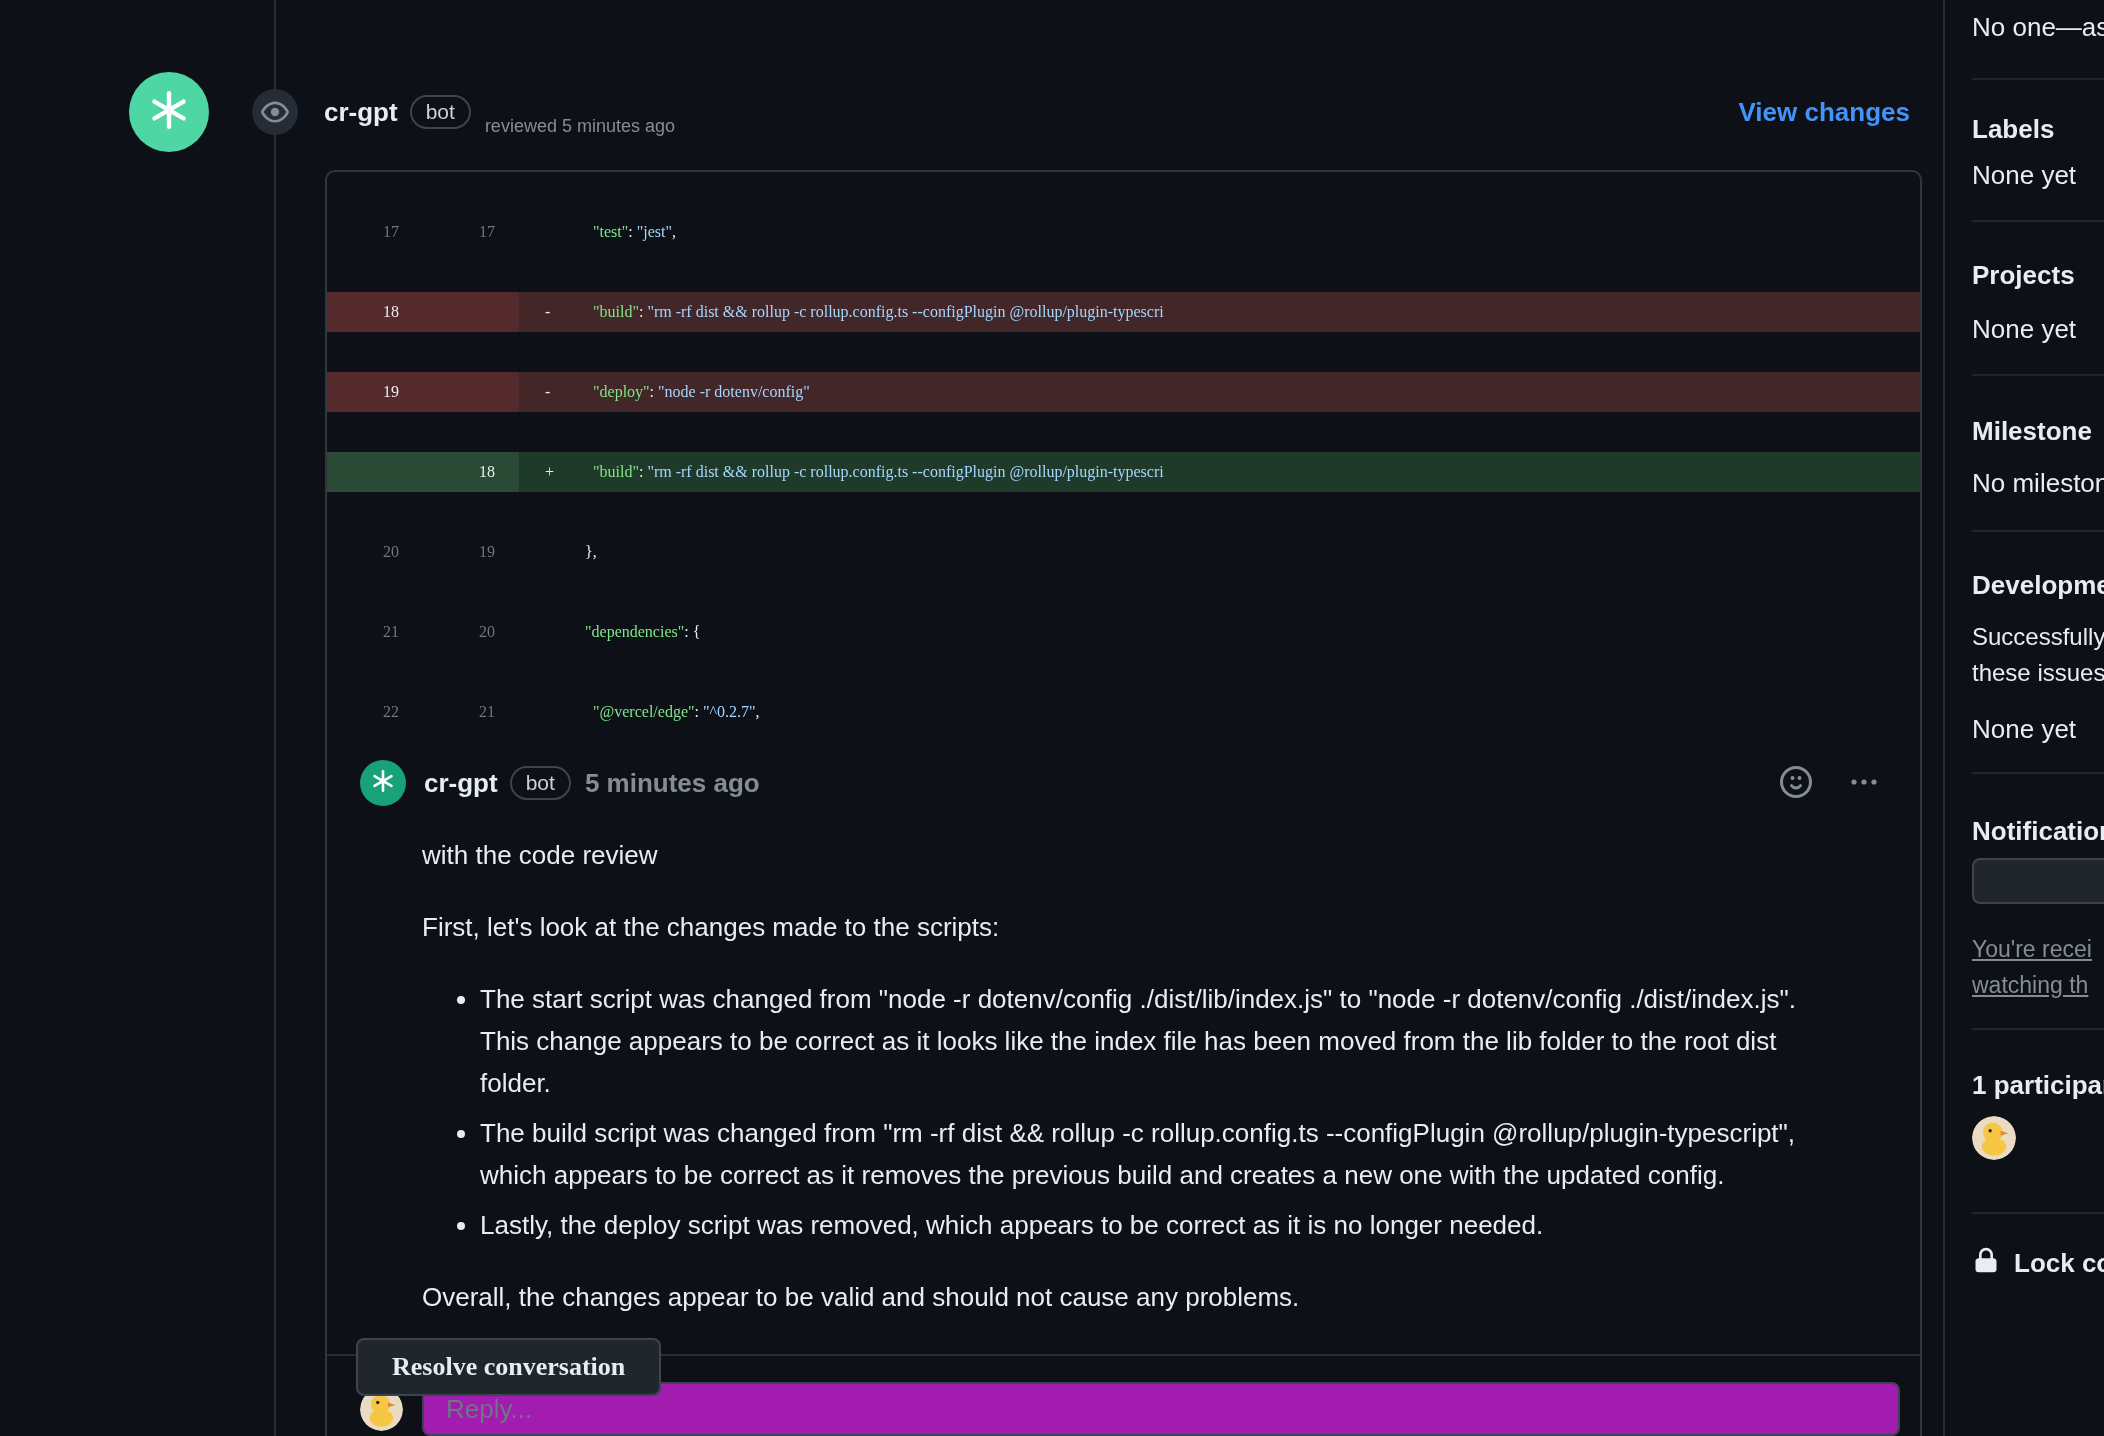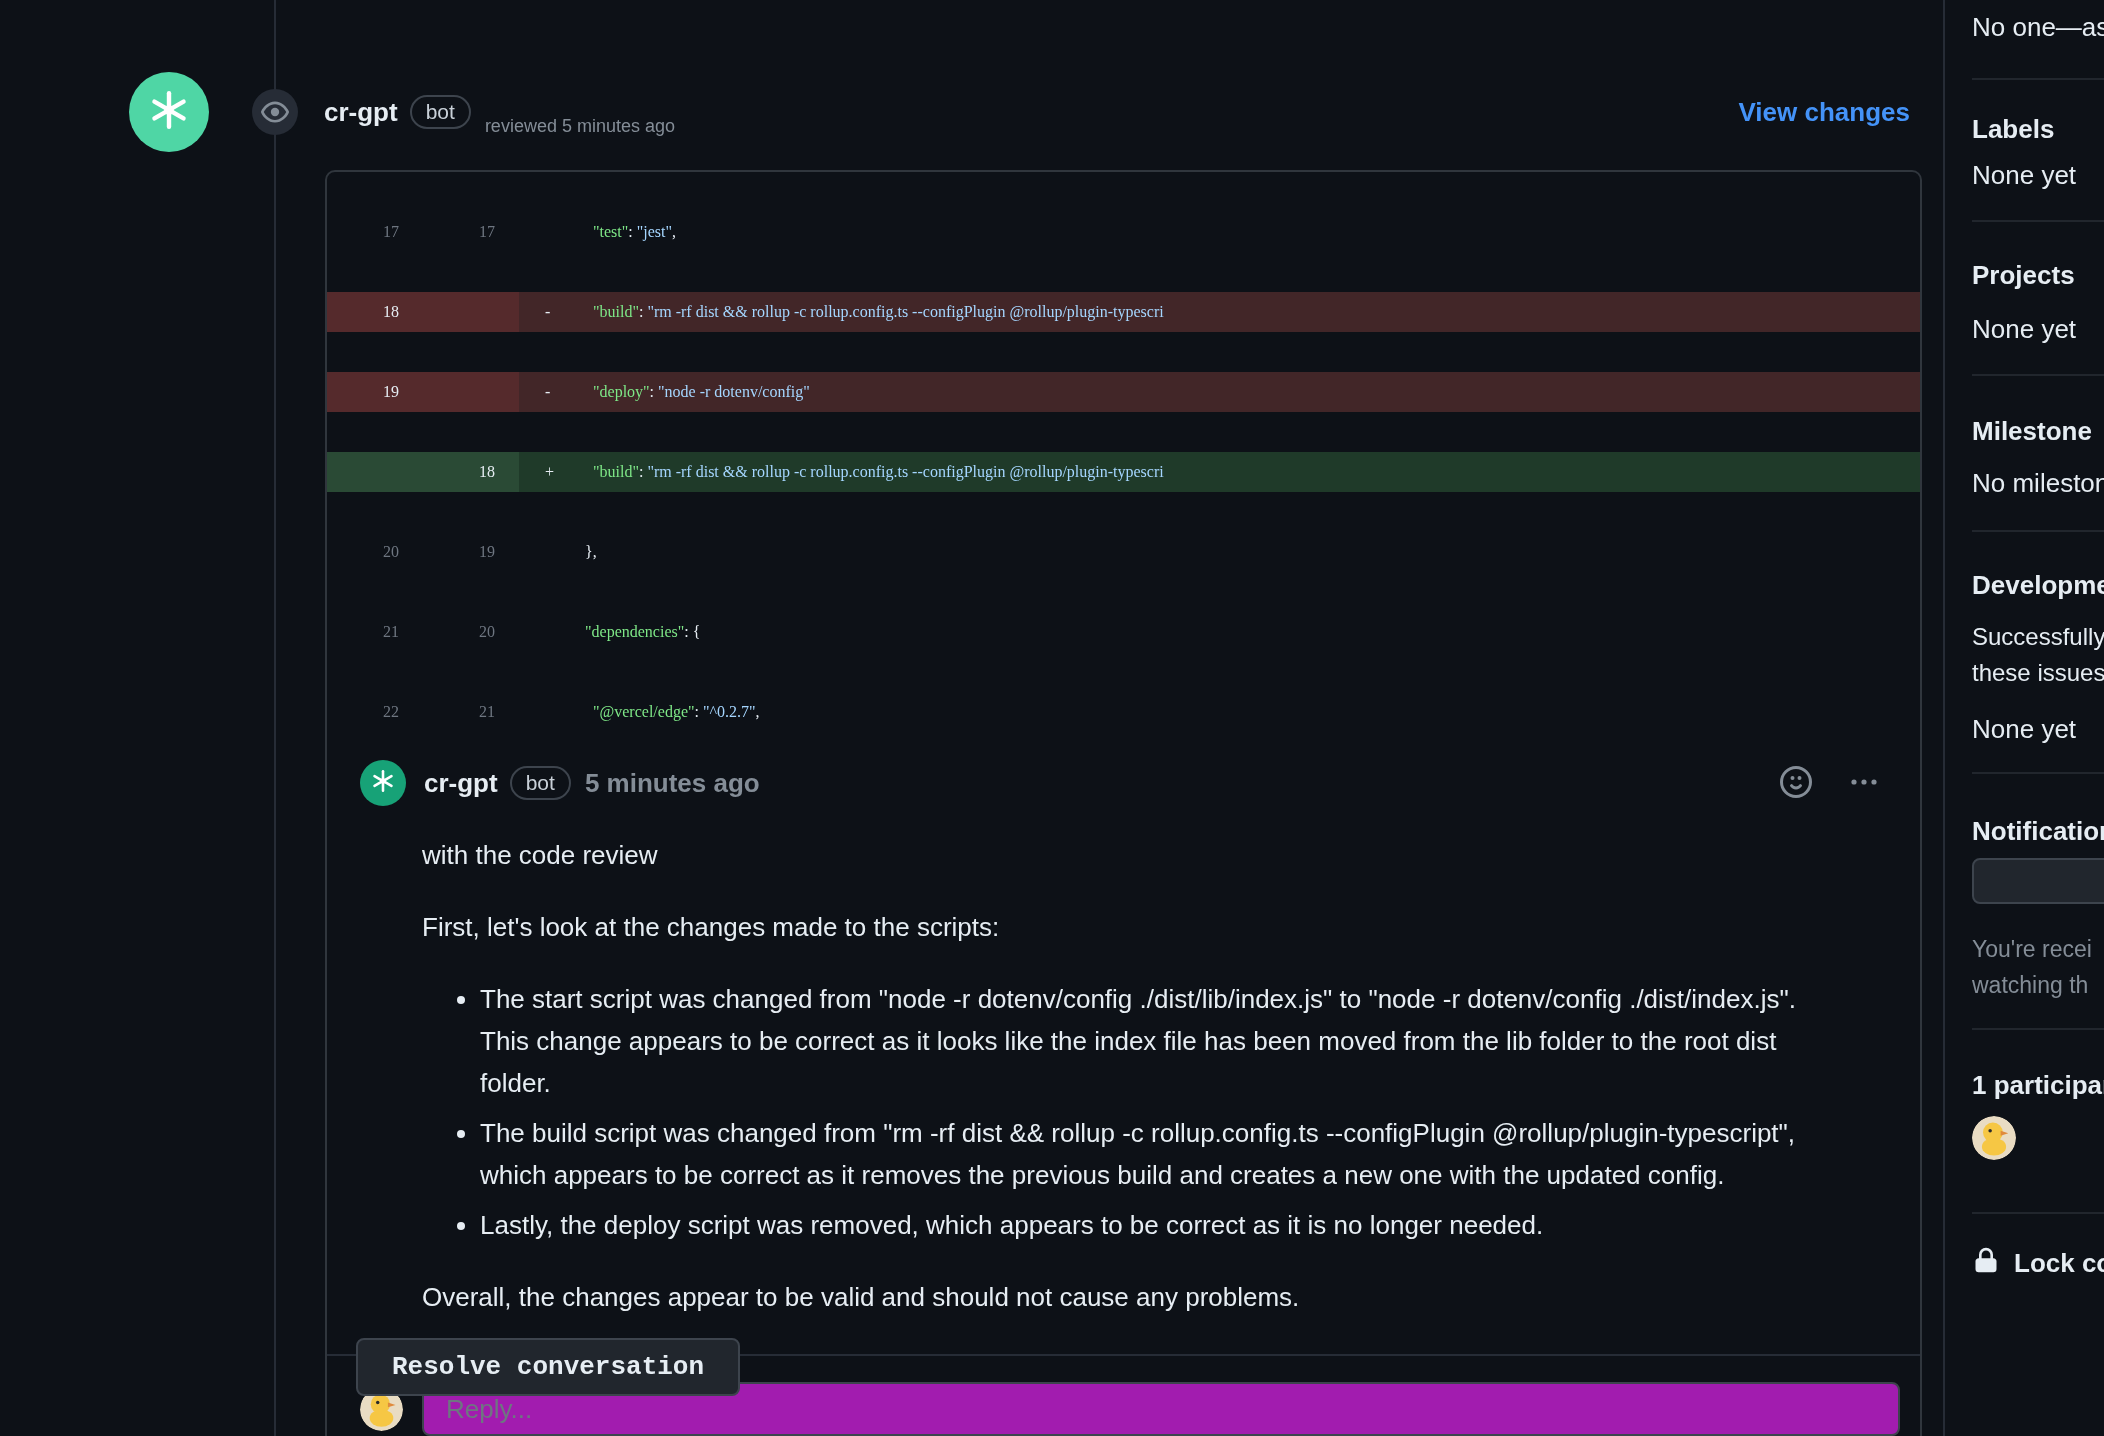--- a/index.html
+++ b/index.html
@@ -47,28 +47,28 @@
   .comment-body p { margin-bottom:30px; }
   .comment-body p:last-child { margin-bottom:0; }
   .comment-body ul { margin:0 0 30px 0; padding-left:58px; }
   .comment-body li { margin-bottom:8px; }
 
   .reply-row { display:flex; align-items:center; padding:26px 20px 24px 33px; border-top:2px solid #262c36; }
   .avatar-duck { width:43px; height:43px; border-radius:50%; overflow:hidden; flex:0 0 auto; margin-right:19px; }
   .reply-input { flex:1; height:54px; background:#a21caf; border:2px solid #3d444d; border-radius:8px; padding:0 22px; font-size:26px; color:#e6edf3; font-family:"Liberation Sans", sans-serif; outline:none; }
   .reply-input::placeholder { color:#6e7681; }
 
-  .resolve-btn { position:absolute; left:356px; top:1338px; height:58px; padding:0 34px; background:#21262d; border:2px solid #3d444d; border-radius:8px; color:#e6edf3; font-size:26px; font-weight:600; font-family:Liberation Mono, monospace; cursor:pointer; }
+  .resolve-btn { position:absolute; left:356px; top:1338px; height:58px; padding:0 34px; background:#21262d; border:2px solid #3d444d; border-radius:8px; color:#e6edf3; font-size:26px; font-weight:600; font-family:Liberation Serif, serif; cursor:pointer; }
 
   
   .sidebar { position:absolute; left:1943px; top:0; right:0; bottom:0; border-left:2px solid #262c36; overflow:hidden; }
   .sb-line { position:absolute; left:27px; white-space:nowrap; font-size:26px; line-height:34px; color:#e6edf3; }
   .sb-title { font-weight:700; }
   .sb-small { font-size:24px; }
-  .sb-muted { font-size:23px; color:#848d97; }
+  .sb-muted { font-size:23px; color:#848d97;text-decoration:underline; }
   .sb-sep { position:absolute; left:27px; right:0; height:2px; background:#21262d; }
   .sb-btn { position:absolute; left:27px; width:280px; height:46px; background:#21262d; border:2px solid #3d444d; border-radius:8px; cursor:pointer; }
   .sb-avatar { position:absolute; left:27px; width:44px; height:44px; border-radius:50%; overflow:hidden; cursor:pointer; }
   .sb-lock { position:absolute; left:27px; display:flex; align-items:center; gap:14px; font-size:26px; font-weight:700; white-space:nowrap; cursor:pointer; }
 </style>
 </head>
 <body>
 
 <div class="page">
   <div class="timeline-line"></div>

